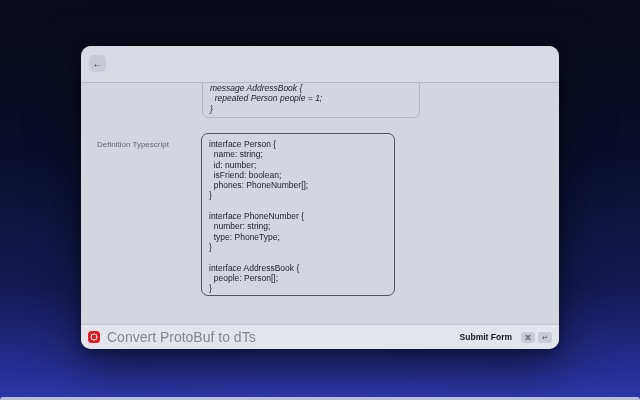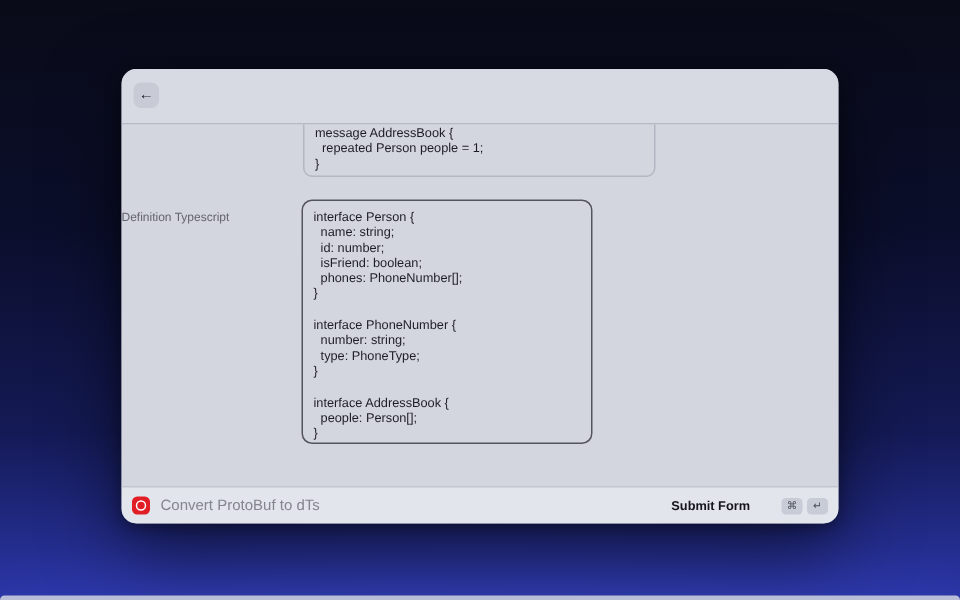--- a/index.html
+++ b/index.html
@@ -36,50 +36,50 @@
   }
 
   .content { position: relative; flex: 1 1 auto; overflow: hidden; background: #d3d5df; }
 
   .code-box {
     position: absolute; white-space: pre;
     font-family: "Liberation Sans", sans-serif;
     font-size: 8.5px; line-height: 10.3px; color: #1d1d25;
   }
   .code-box.protobuf {
-    left: 121px; top: -6px; width: 235px; height: 41px;
-    border: 1px solid #b3b7c3; border-radius: 6px; padding: 5px 7px;
+    left: 121px; top: -6px; width: 218px; height: 41px;
+    border: 1px solid #b3b7c3; border-radius: 6px; padding: 5px 7px; font-style: italic;
   }
   .code-box.typescript {
     left: 120px; top: 50px; width: 194px; height: 163px;
     border: 1.5px solid #53545f; border-radius: 7px; padding: 5px 7px;
   }
   .field-label {
     position: absolute; left: 0; top: 57px; width: 104px;
-    text-align: left; font-size: 8px; font-weight: 500; color: #64656f;
+    text-align: center; font-size: 8px; font-weight: 500; color: #64656f;
   }
 
   .footer {
     flex: 0 0 25px; height: 25px; background: #e3e5ed;
     border-top: 1px solid #c3c6d2;
     display: flex; align-items: center; padding: 0 7px;
   }
   .app-icon {
     width: 12px; height: 12px; border-radius: 3.5px;
     background: var(--accent-red, #e11e25);
     position: relative; flex: 0 0 12px;
   }
   .app-icon::after {
     content: ""; position: absolute; left: 50%; top: 50%;
     width: 5px; height: 5px; border: 1.6px solid #ffffff; border-radius: 50%;
     transform: translate(-50%, -50%);
   }
-  .cmd-title { margin-left: 7px; font-size: 10px; color: #84858e; }
+  .cmd-title { margin-left: 7px; font-size: 14px; color: #84858e; }
   .footer-spacer { flex: 1 1 auto; }
-  .submit-label { font-size: 8.5px; font-weight: 700; color: #15151c; margin-right: 21px; cursor: pointer; }
+  .submit-label { font-size: 8.5px; font-weight: 700; color: #15151c; margin-right: 9px; cursor: pointer; }
   .kbd {
     display: inline-flex; align-items: center; justify-content: center;
     width: 14px; height: 11px; border-radius: 3px; background: #c8ccd7;
     color: #4b4c55; font-size: 7px; line-height: 1;
   }
   .kbd + .kbd { margin-left: 3px; }
 </style>
 </head>
 <body>
 

